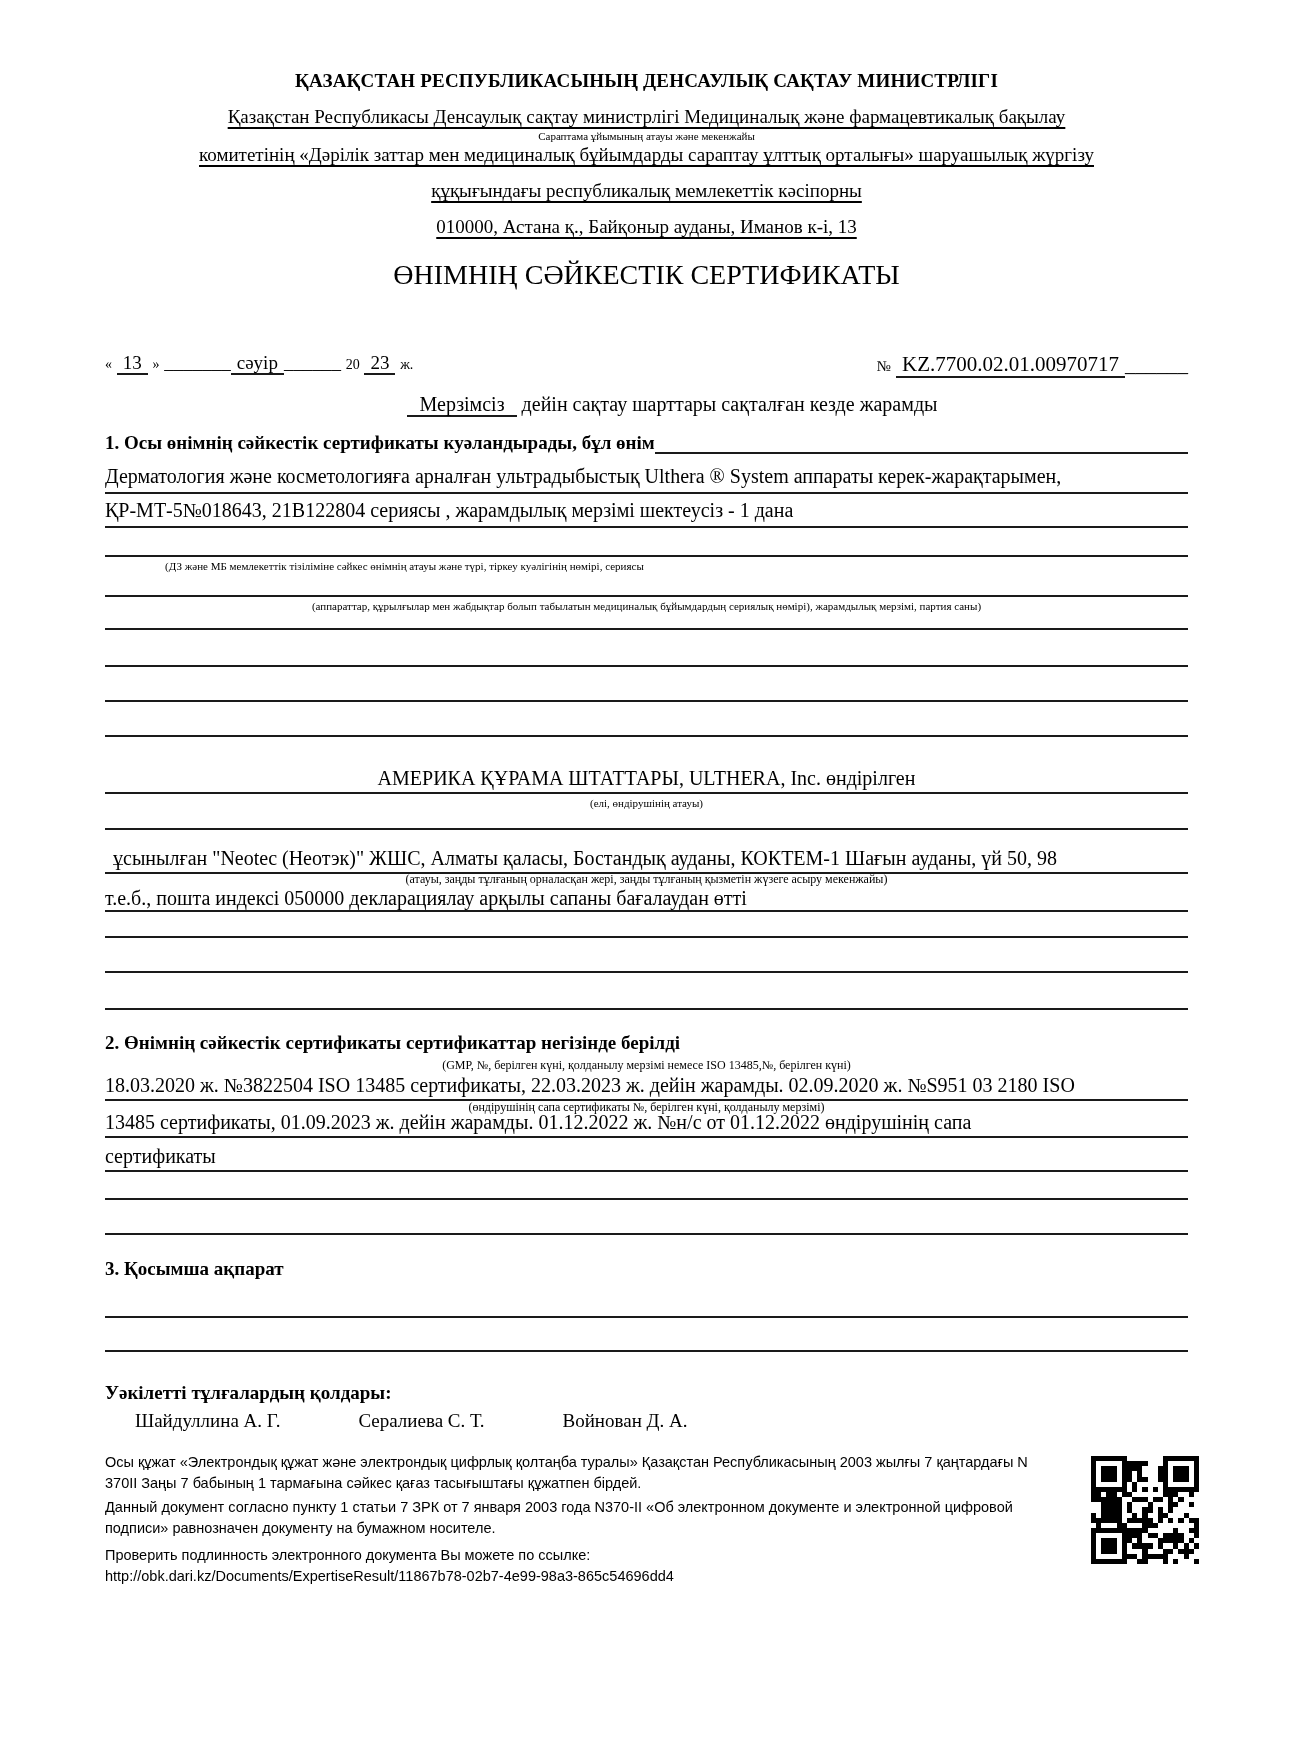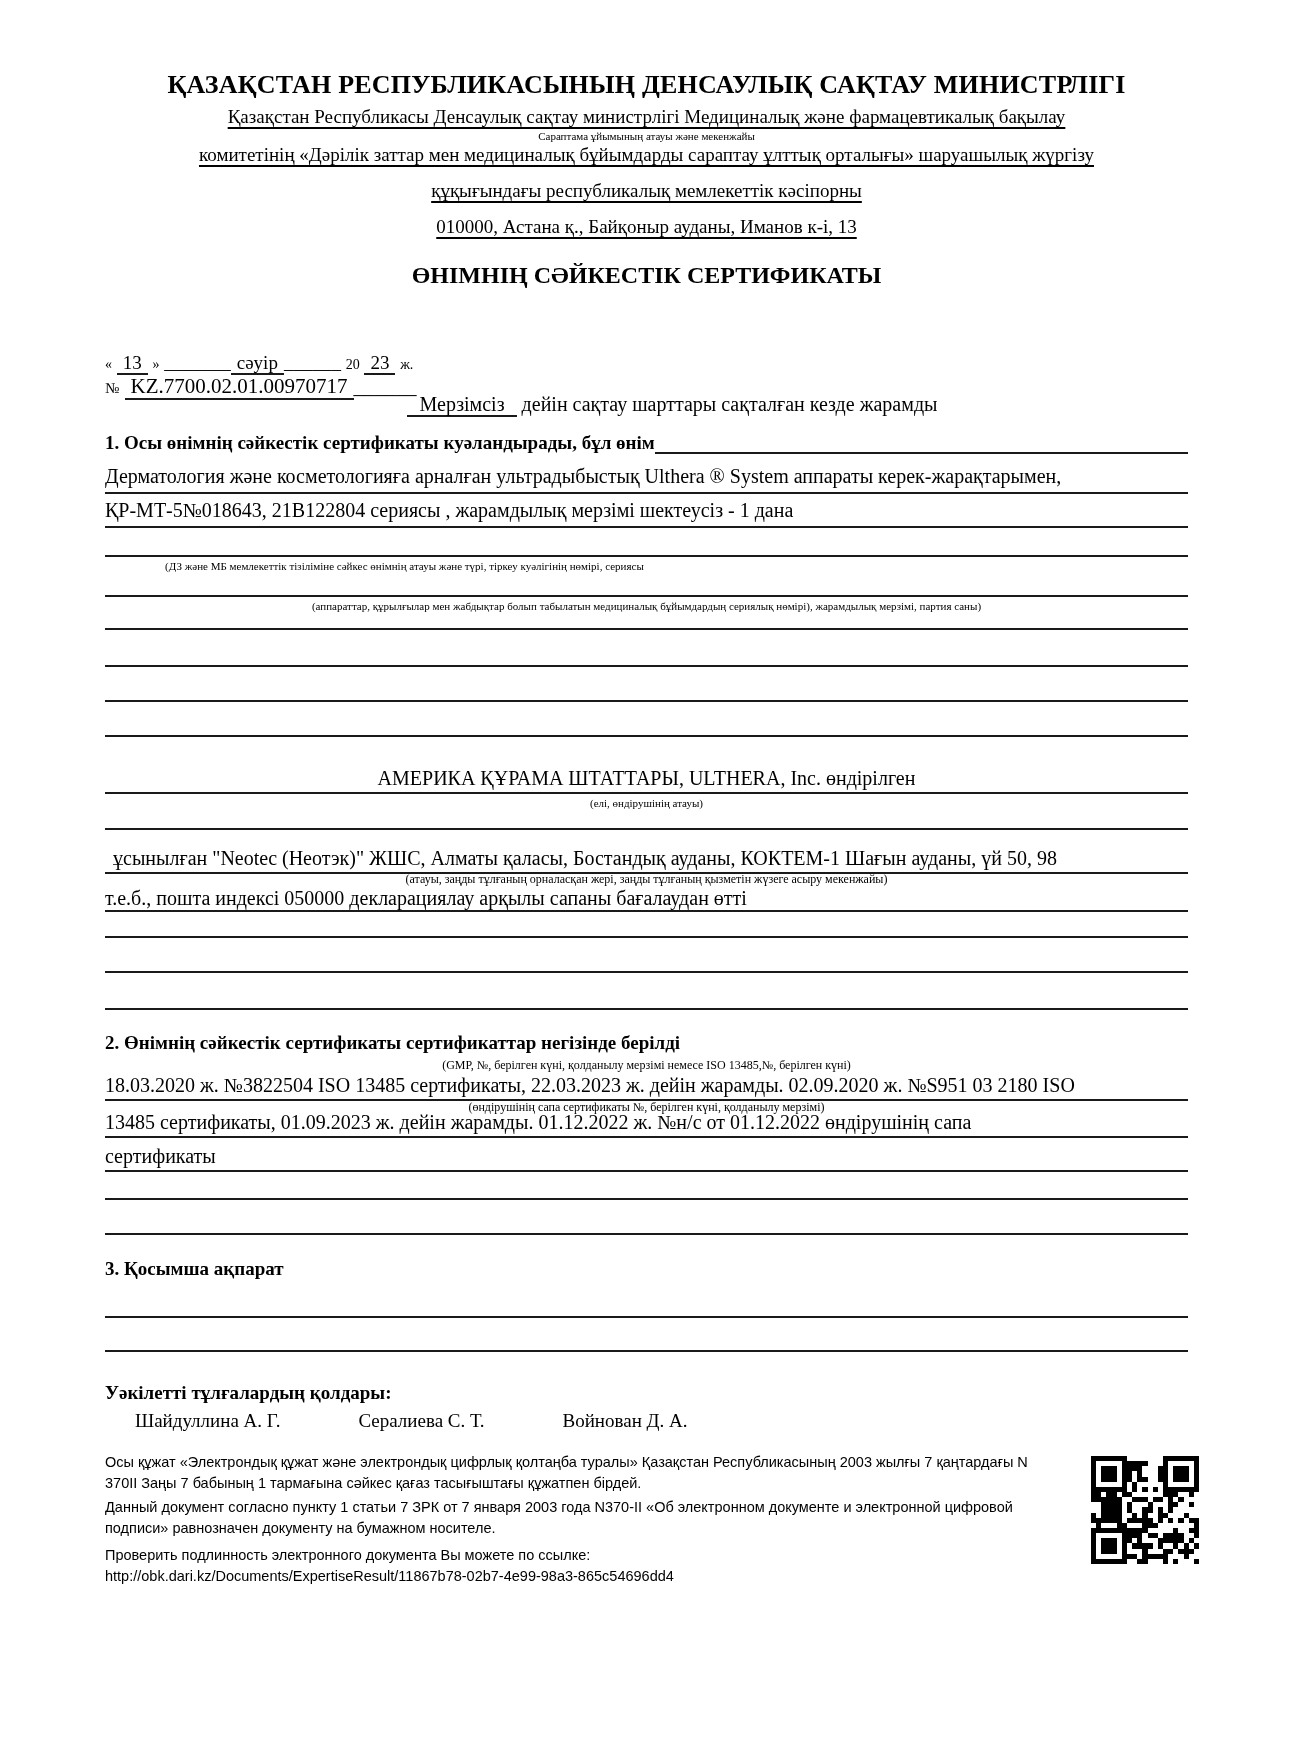--- a/index.html
+++ b/index.html
@@ -2,35 +2,35 @@
 <html><head>
 <meta charset="utf-8">
 <style>
   html,body{margin:0;padding:0;background:#ffffff;}
   body{width:1300px;height:1754px;position:relative;overflow:hidden;
        font-family:"Liberation Serif",serif;color:#000;}
   .abs{position:absolute;left:105px;right:112px;}
   .center{text-align:center;}
   .serif{font-size:19px;line-height:1.2;text-align:center;}
   .u{text-decoration:underline;text-underline-offset:4px;text-decoration-thickness:1.5px;}
-  .ministry{font-size:26px;font-weight:bold;letter-spacing:.2px;}
-  .bigtitle{font-size:24px;font-weight:bold;line-height:38px;}
+  .ministry{font-size:19px;font-weight:bold;letter-spacing:.2px;}
+  .bigtitle{font-size:28px;font-weight:normal;line-height:38px;}
   .smallcap{font-size:11px;line-height:1.1;}
   .sanscap{font-family:Liberation Serif, serif;font-size:12px;line-height:1.1;}
   .rule{position:absolute;left:105px;right:112px;border-bottom:2px solid #1a1a1a;height:0;}
   .fline{border-bottom:2px solid #1a1a1a;font-size:20px;line-height:24px;height:28px;}
   .fline.h26{height:26px;}
   .fline.h24{height:24px;}
   .headrow{display:flex;align-items:flex-end;}
   .headrow .lead{font-weight:bold;font-size:19px;white-space:nowrap;}
   .headrow .fill{flex:1;border-bottom:2px solid #1a1a1a;height:22px;}
   .headrow .fillval{flex:1;border-bottom:2px solid #1a1a1a;height:26px;
                     font-size:20px;line-height:24px;padding-left:14px;}
   .bu{border-bottom:2px solid #1a1a1a;padding:0 6px;}
-  .dateline{display:flex;justify-content:space-between;font-size:19px;flex-direction:column;}
+  .dateline{display:flex;justify-content:space-between;font-size:19px;}
   .dateline .small{font-size:14px;}
   .numpart{font-size:21px;}
   .numpart .lbl{font-size:15px;}
   .names{display:flex;gap:78px;padding-left:30px;font-size:19px;}
   .legal{font-family:"Liberation Sans",sans-serif;font-size:14.5px;line-height:1.42;width:925px;}
   .qr{position:absolute;left:1091px;top:1456px;width:108px;height:108px;}
   .qr svg{width:108px;height:108px;shape-rendering:crispEdges;}
 </style>
 </head>
 <body>

